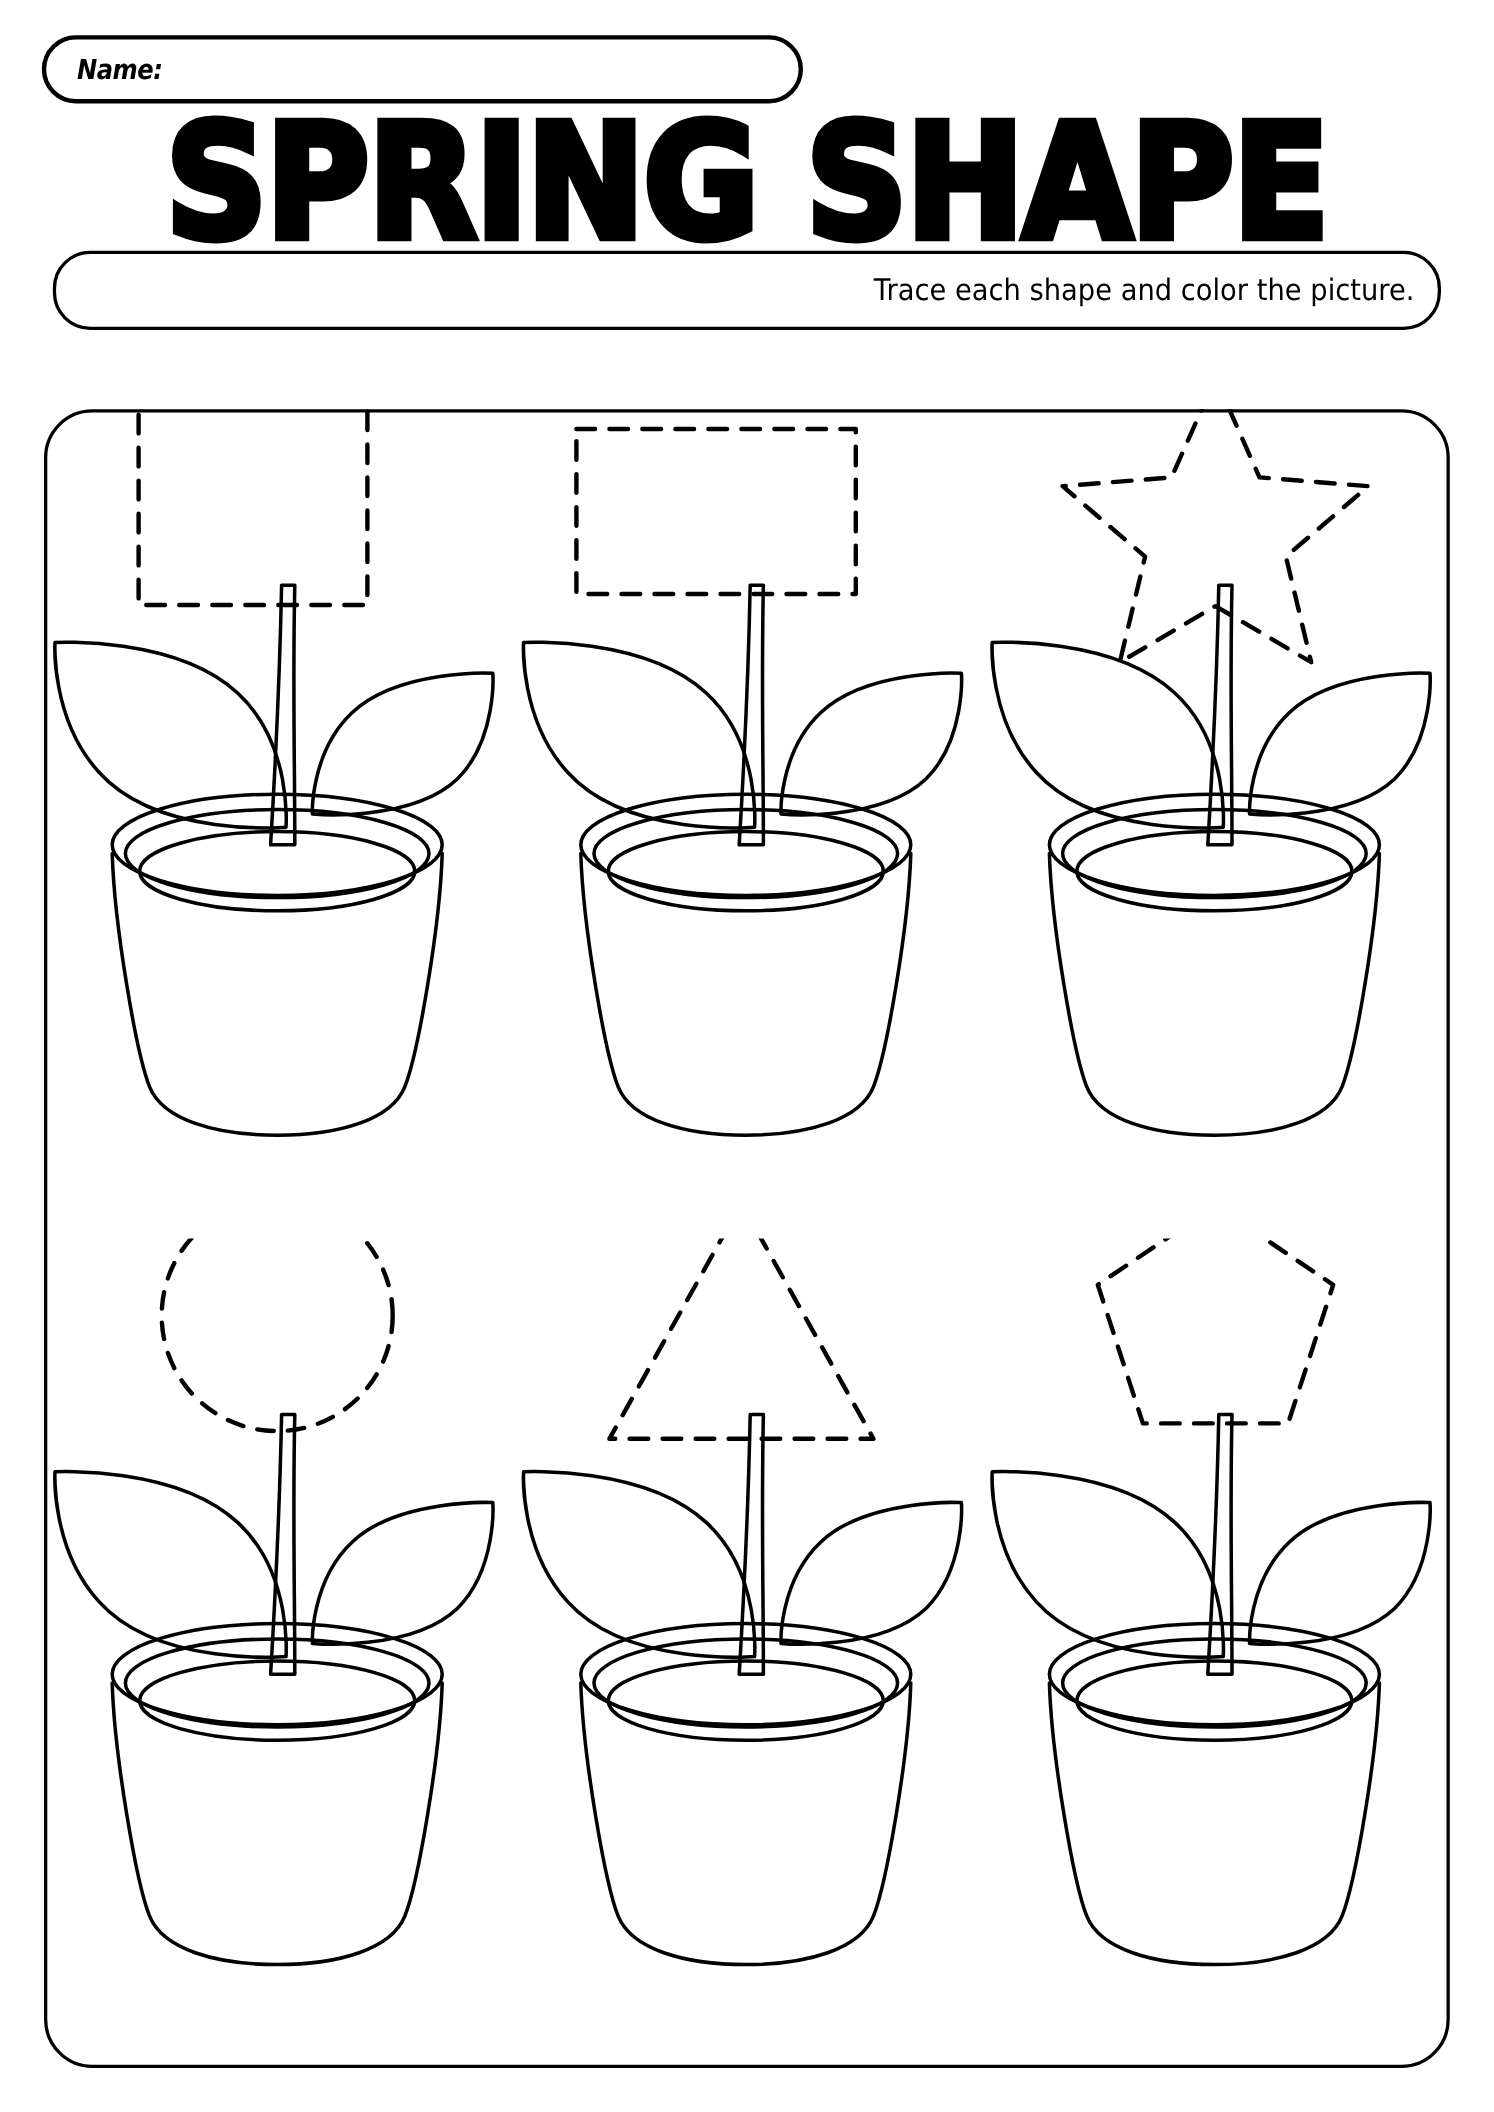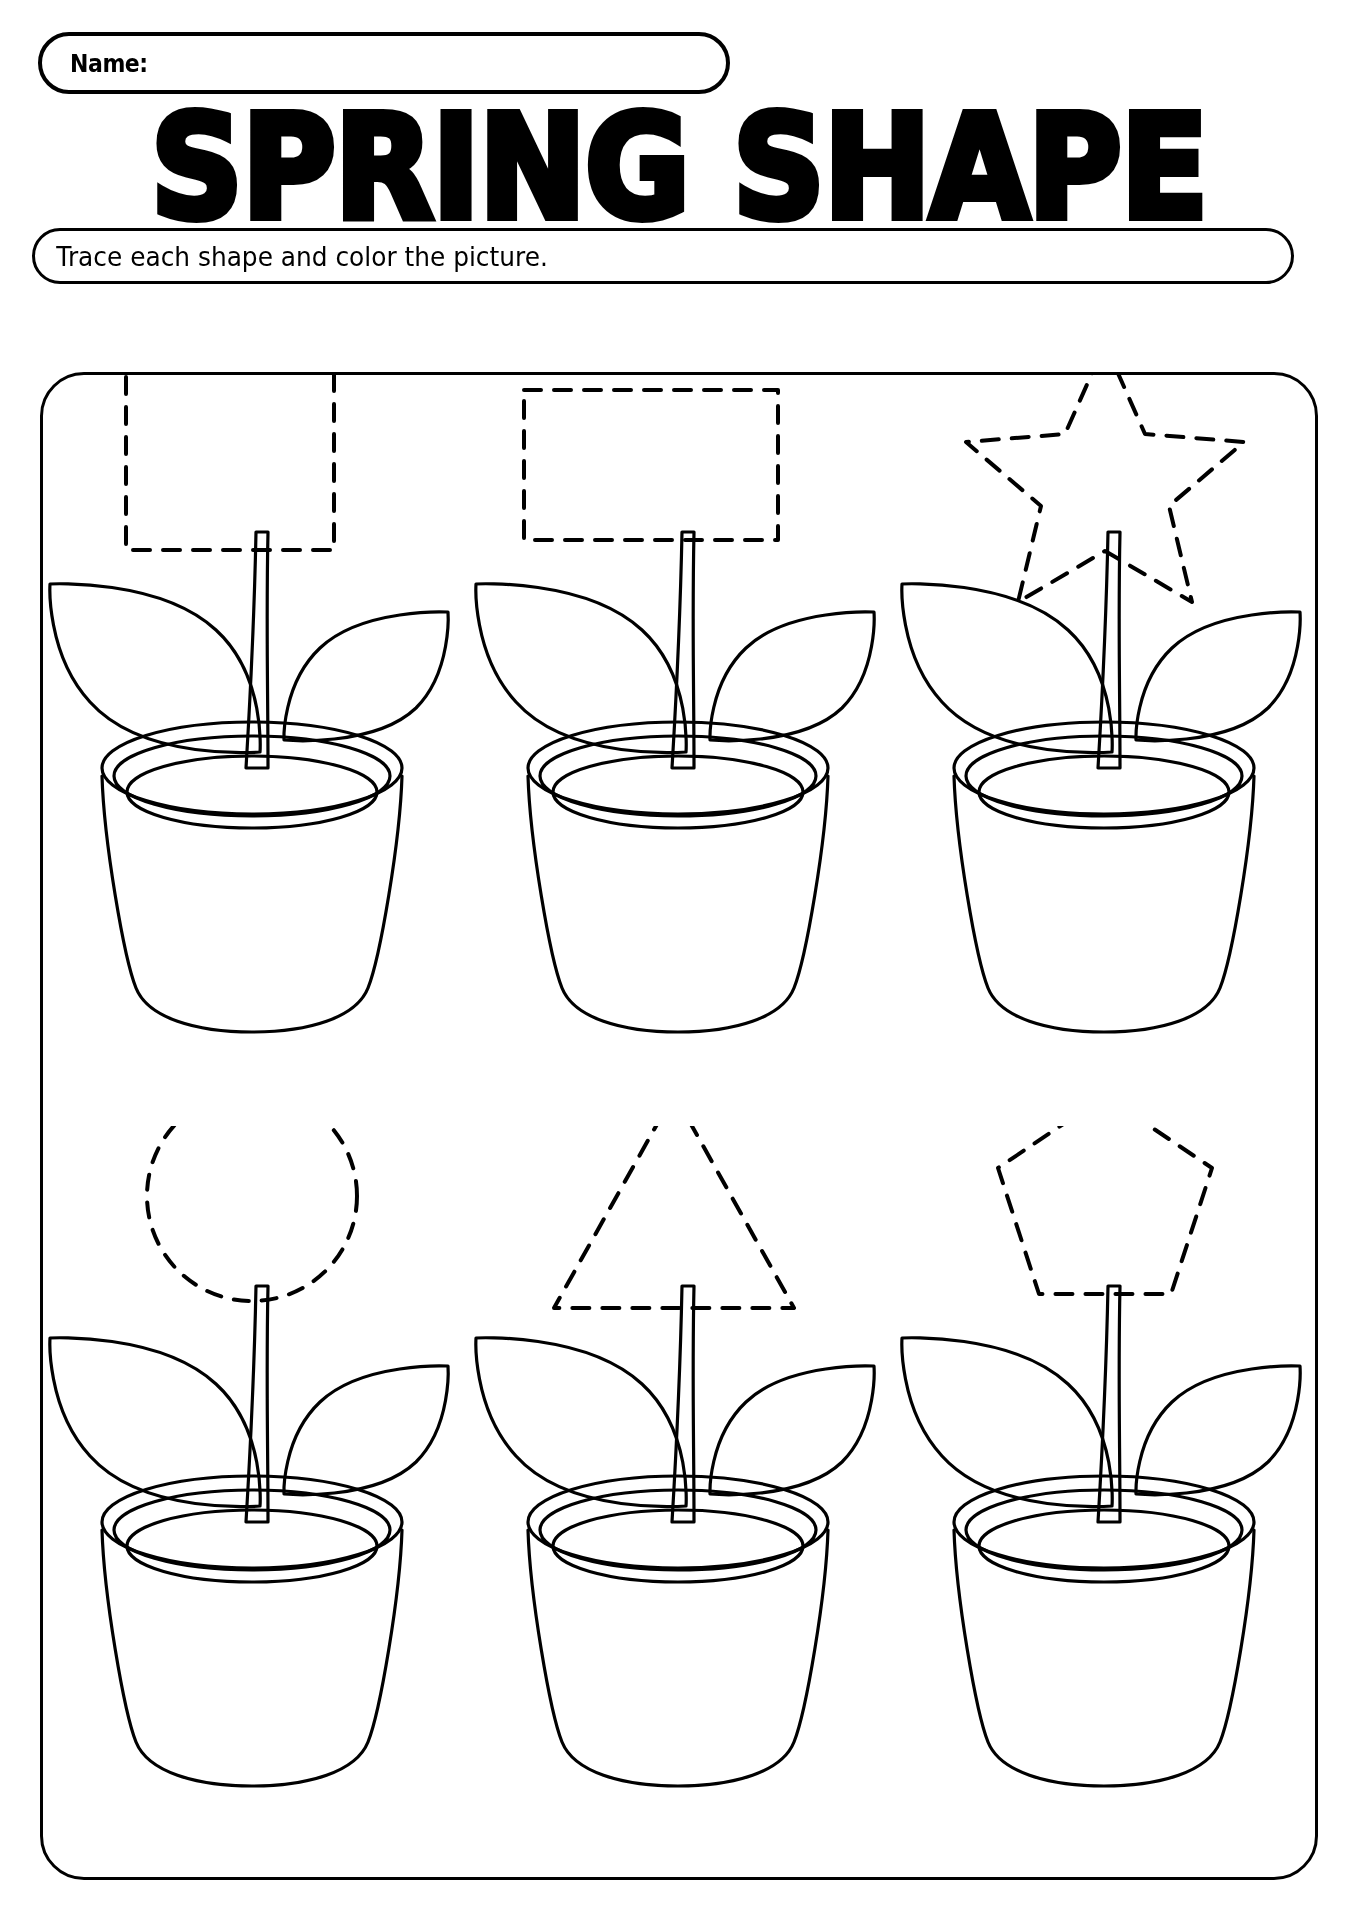--- a/index.html
+++ b/index.html
@@ -31,20 +31,21 @@
     gap: 12px;
   }
   .field {
     border: 4px solid #000;
     border-radius: 36px;
     height: 62px;
     display: flex;
     align-items: center;
     padding-left: 28px;
     background: #fff;
+    font-style: italic;
   }
   .field-name { width: 692px; }
   .field-date { flex: 1; }
   .field-label {
     font-family: "DejaVu Sans", sans-serif;
     font-size: 25px;
     font-weight: 700;
     letter-spacing: -0.5px;
     color: #000;
     transform: scaleX(0.88);
@@ -66,29 +67,29 @@
     color: #000;
     -webkit-text-stroke: 7px #000;
     transform: scaleY(1.12);
     transform-origin: center top;
     white-space: nowrap;
   }
 
   
   .subtitle-bar {
     position: absolute;
-    left: 32px;
+    left: 48px;
     top: 228px;
     width: 1262px;
-    height: 56px;
+    height: 72px;
     border: 3px solid #000;
     border-radius: 34px;
     display: flex;
     align-items: center;
-    justify-content: flex-start;
+    justify-content: flex-end;
     background: #fff;
   }
   .subtitle-text {
     font-family: "DejaVu Sans", sans-serif;
     font-size: 27px;
     font-weight: 400;
     color: #000;
     transform: scaleX(0.92);
   }
 

